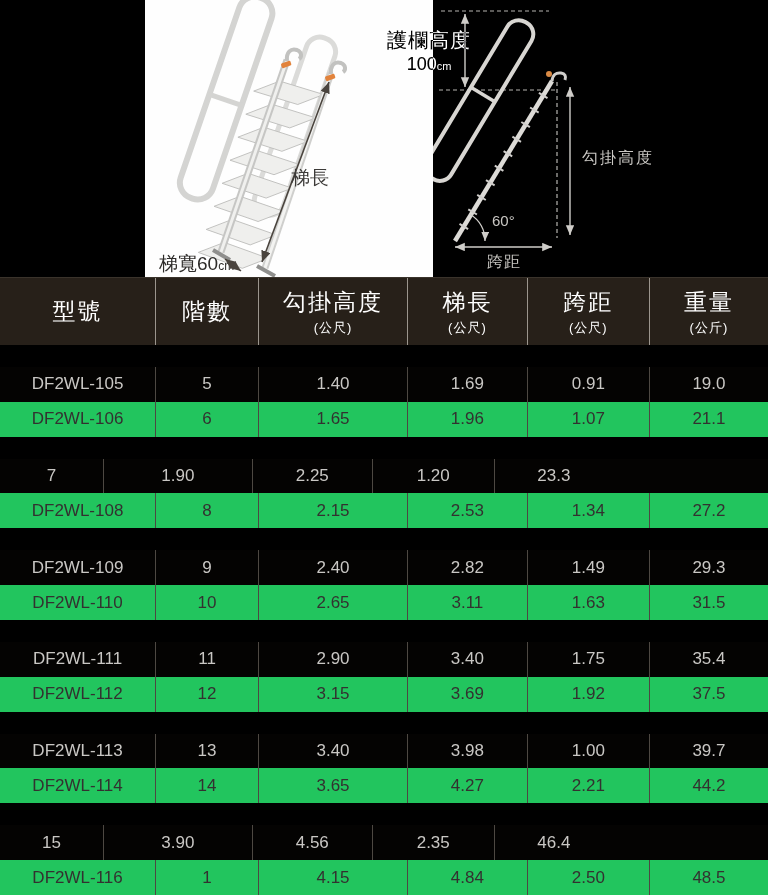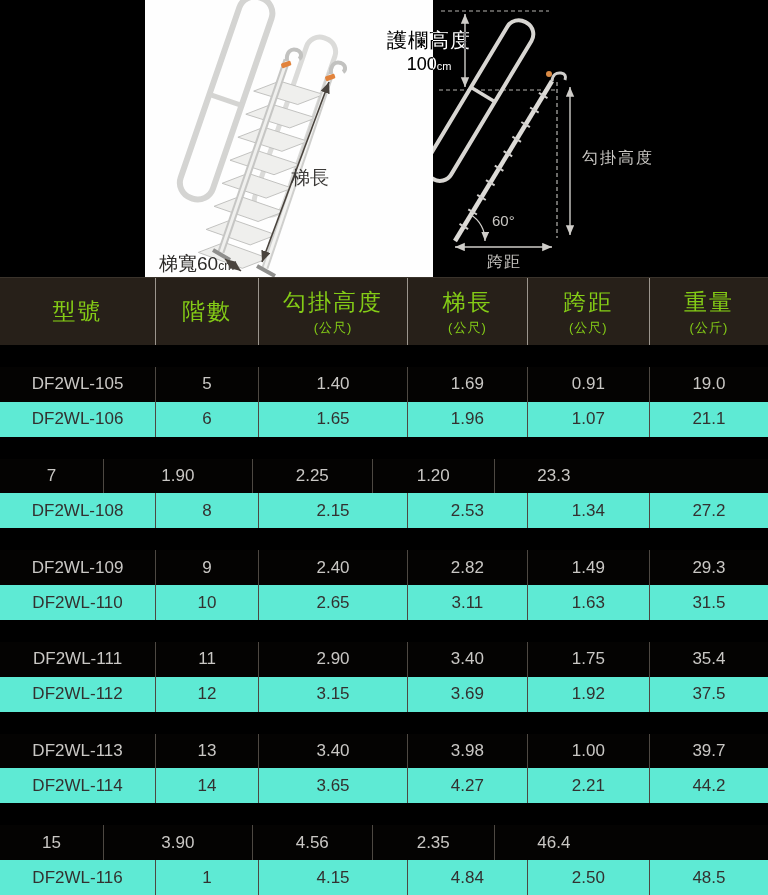--- a/index.html
+++ b/index.html
@@ -17,30 +17,30 @@
     color:#ffffff; mix-blend-mode:difference; line-height:1.25;
   }
   .guard-label .l1 { font-size:20px; letter-spacing:1px; }
   .guard-label .l2 { font-size:18px; }
   .guard-label .unit { font-size:11px; }
   
   .spec-table { position:absolute; left:0; top:277px; width:768px; height:618px; }
   .thead { display:flex; height:68px; background:#272019; border-top:1px solid #3a332b; box-sizing:border-box; }
   .hcell {
     box-sizing:border-box; display:flex; flex-direction:column; align-items:center; justify-content:center;
-    color:#84cc16; border-left:1px solid #9b958d;
+    color:#ffffff; border-left:1px solid #9b958d;
   }
   .hcell:first-child { border-left:none; }
   .hlabel { font-size:23px; letter-spacing:2px; }
   .hsub { font-size:13px; letter-spacing:1px; margin-top:1px; }
   .hsub:empty { display:none; }
   .tbody { display:flex; flex-direction:column; height:550px; }
   .trow { flex:1 1 auto; display:flex; }
   .trow.dark  { background:#040302; color:#c9c7c4;margin-top:22px; }
-  .trow.light { background:#5eead4; color:#333130; }
+  .trow.light { background:#22c55e; color:#333130; }
   .tcell {
     box-sizing:border-box; display:flex; align-items:center; justify-content:center;
     font-size:17px; border-left:1px solid #4d4842;
   }
   .tcell:first-child { border-left:none; }
   .c0 { flex:0 0 20.2%; } .c1 { flex:0 0 13.4%; } .c2 { flex:0 0 19.4%; }
   .c3 { flex:0 0 15.6%; } .c4 { flex:0 0 15.9%; } .c5 { flex:0 0 15.5%; }
 </style>
 </head>
 <body>

